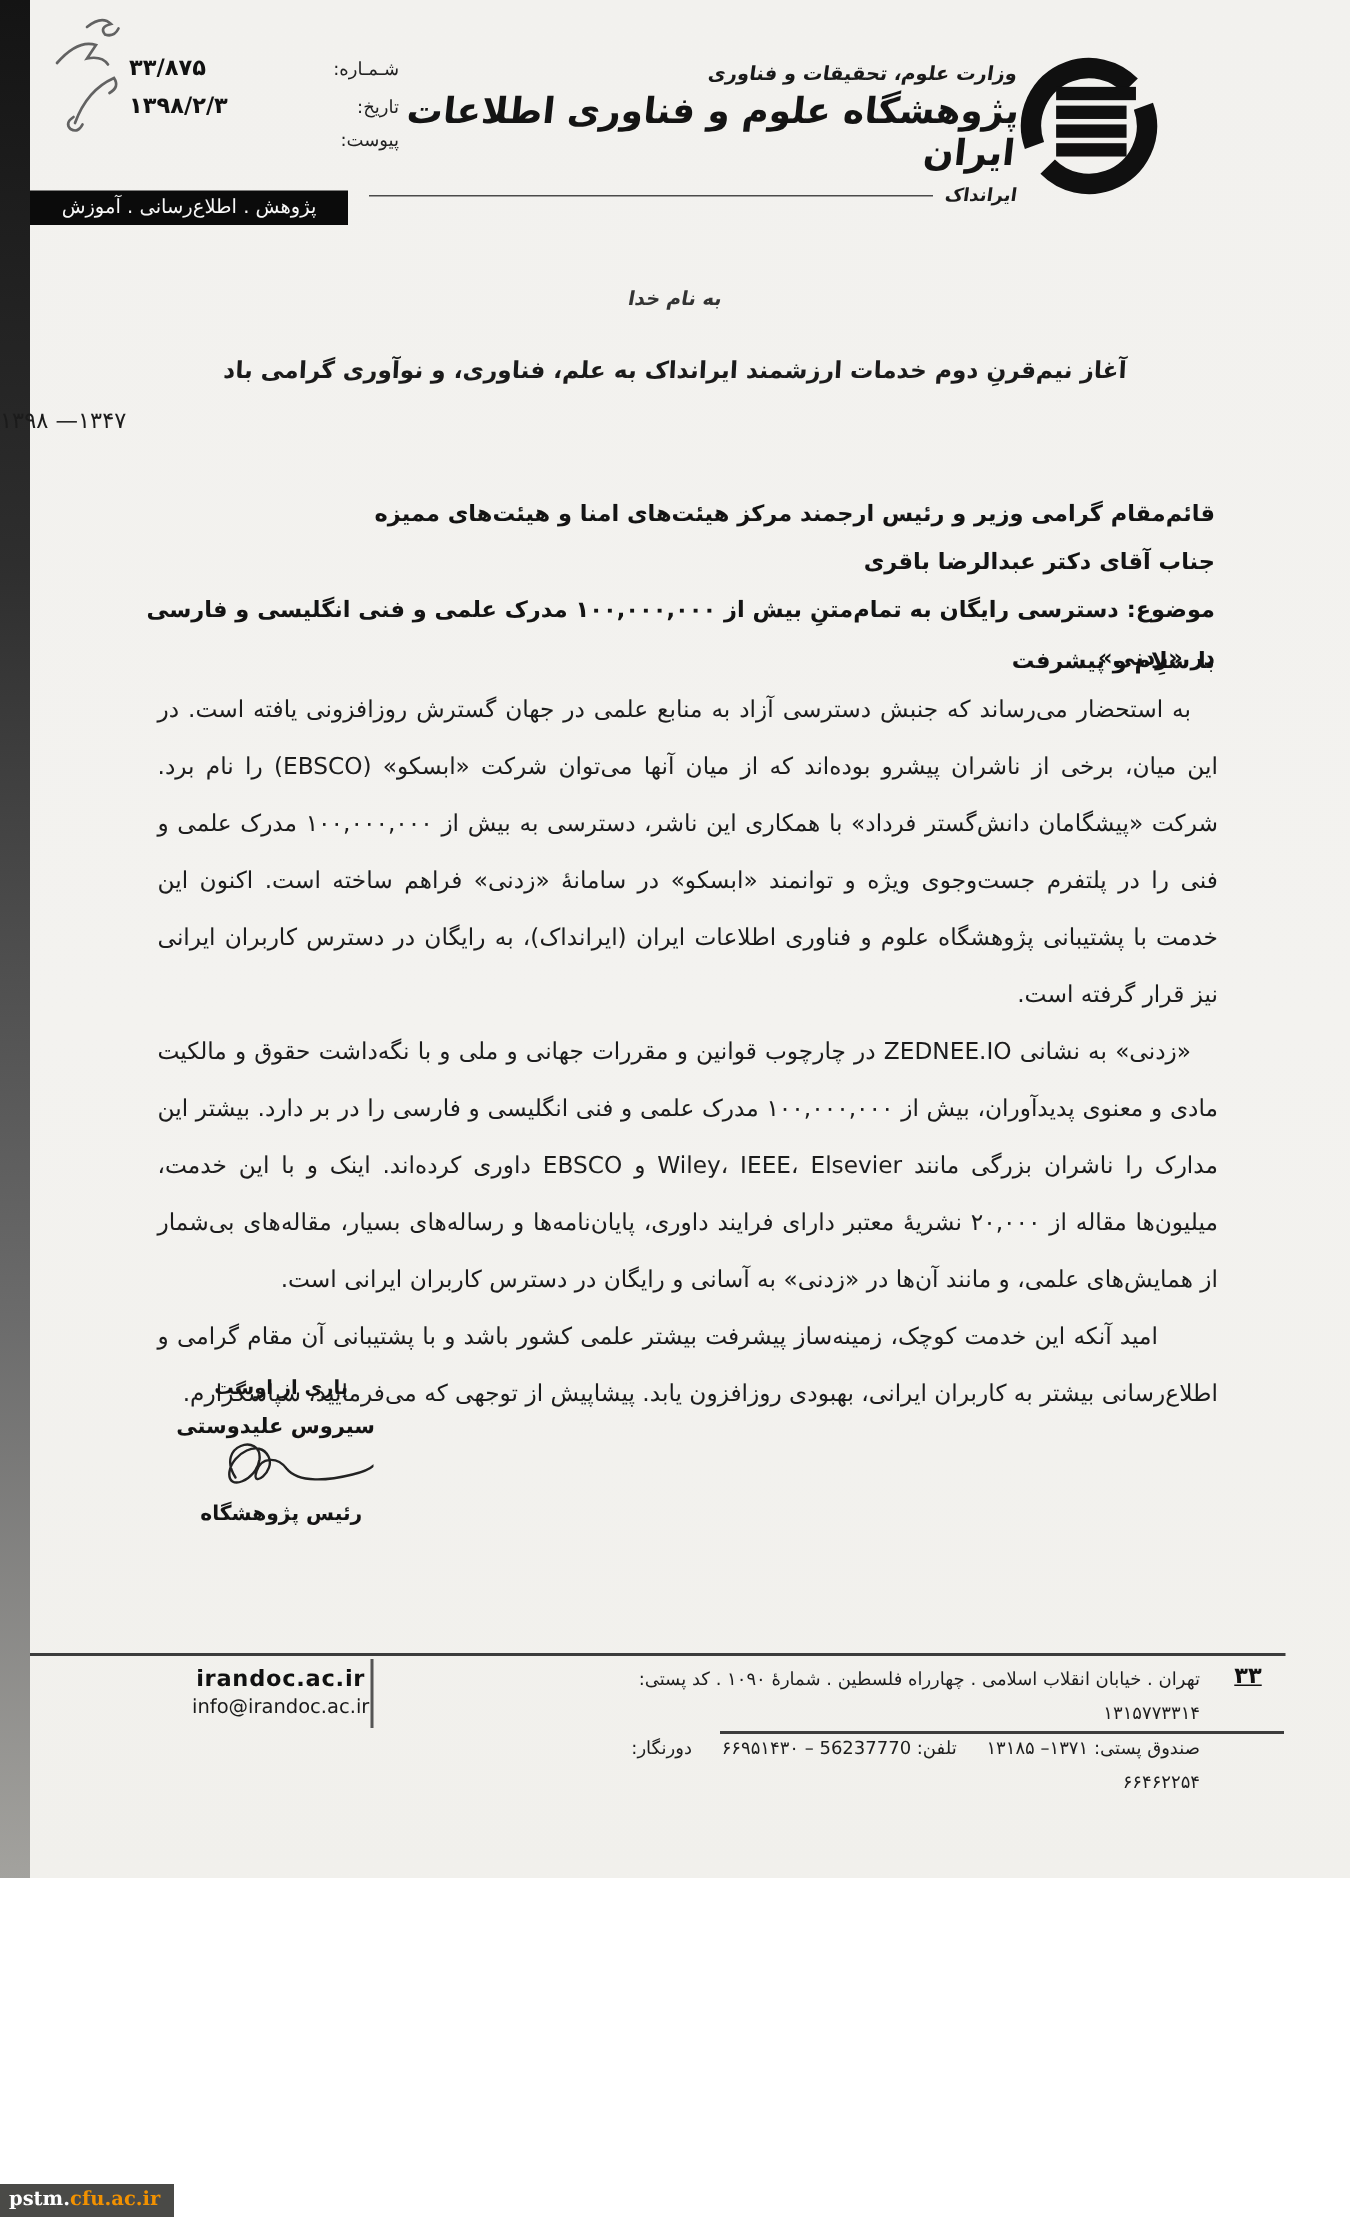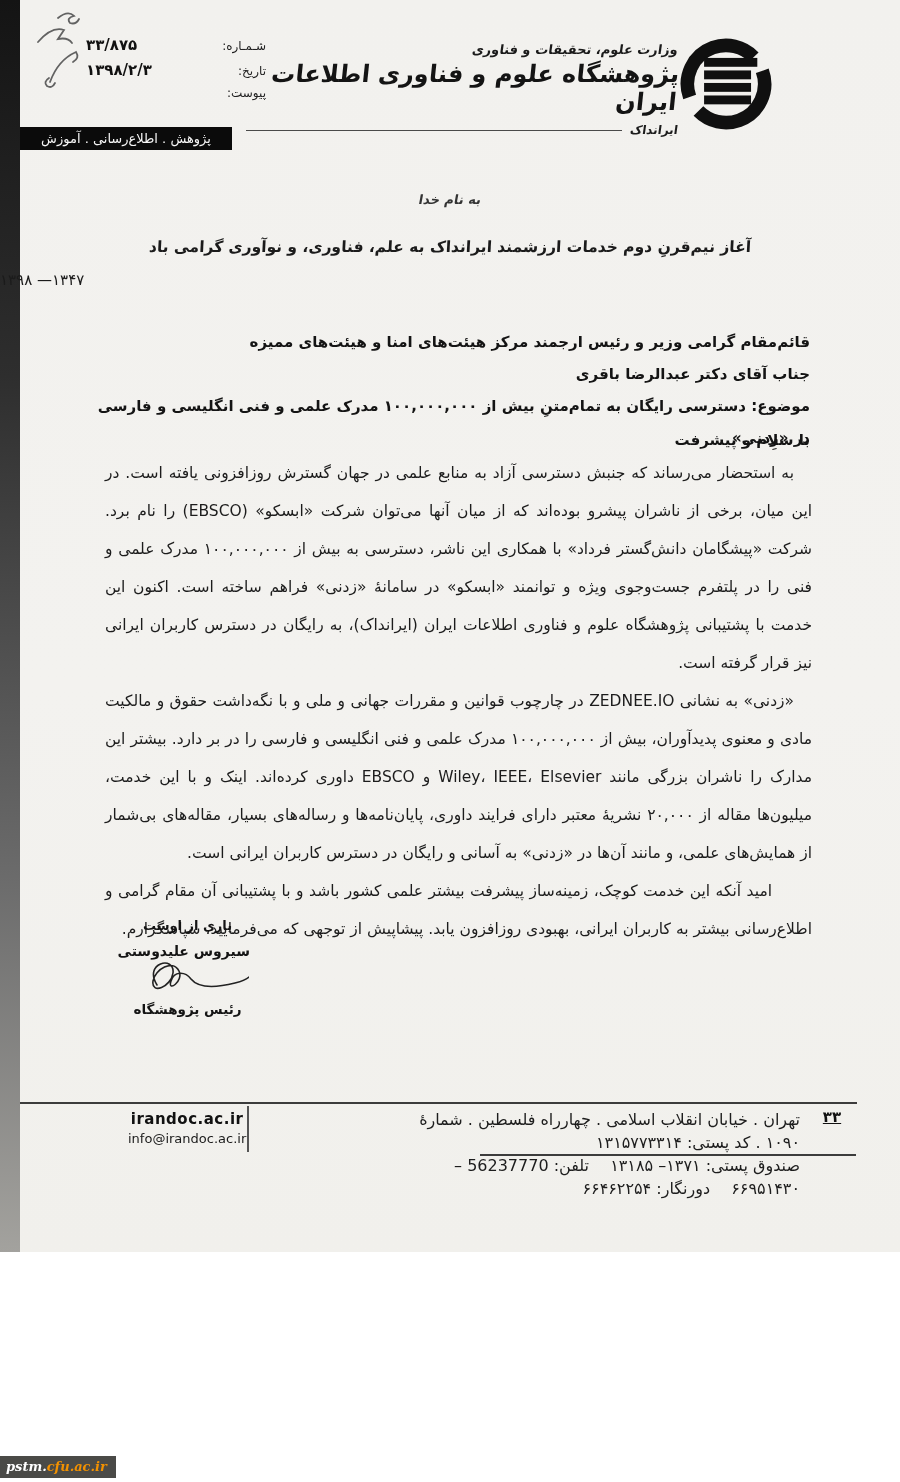--- a/index.html
+++ b/index.html
@@ -52,28 +52,28 @@
   .sig-scribble{margin-top:0px;}
   .sig-title{font-size:13.5px;font-weight:bold;margin-top:-4px;}
   
   .rule-top{position:absolute;left:20px;top:1102px;width:837px;height:2px;background:#3c3c3c;}
   .rule-bottom{position:absolute;left:480px;top:1154px;width:376px;height:2px;background:#3c3c3c;}
   .footer-left{position:absolute;left:128px;top:1110px;text-align:center;}
   .footer-website{font-size:15px;font-weight:bold;letter-spacing:0.5px;color:#111;}
   .footer-email{font-size:13px;color:#1b1b1b;margin-top:3px;}
   .footer-vdivider{position:absolute;left:247px;top:1106px;width:2px;height:46px;background:#555;}
   .footer-right{position:absolute;right:100px;top:1108px;width:400px;direction:rtl;text-align:right;
-        font-size:16px;line-height:23px;color:#1d1d1d;}
+        font-size:12px;line-height:23px;color:#1d1d1d;}
   .footer-contact span{margin-left:16px;}
   .footer-contact span:last-child{margin-left:0;}
   .page-num{position:absolute;left:810px;top:1108px;width:44px;text-align:center;
         font-size:15px;font-weight:bold;color:#111;text-decoration:underline;}
   
   .watermark{position:absolute;left:0;bottom:4px;background:#4a4a47;padding:3px 9px 4px 6px;
-        font-family:"DejaVu Serif",serif;font-style:italic;font-weight:bold;font-size:13px;white-space:nowrap;}
+        font-family:"DejaVu Serif",serif;font-weight:bold;font-size:13px;white-space:nowrap;}
   .wm-prefix{color:#ffffff;}
   .wm-suffix{color:#f29100;}
 </style>
 </head>
 <body>
 
 <div id="page">
   <div id="scan">
     <div class="edge-strip"></div>
 

